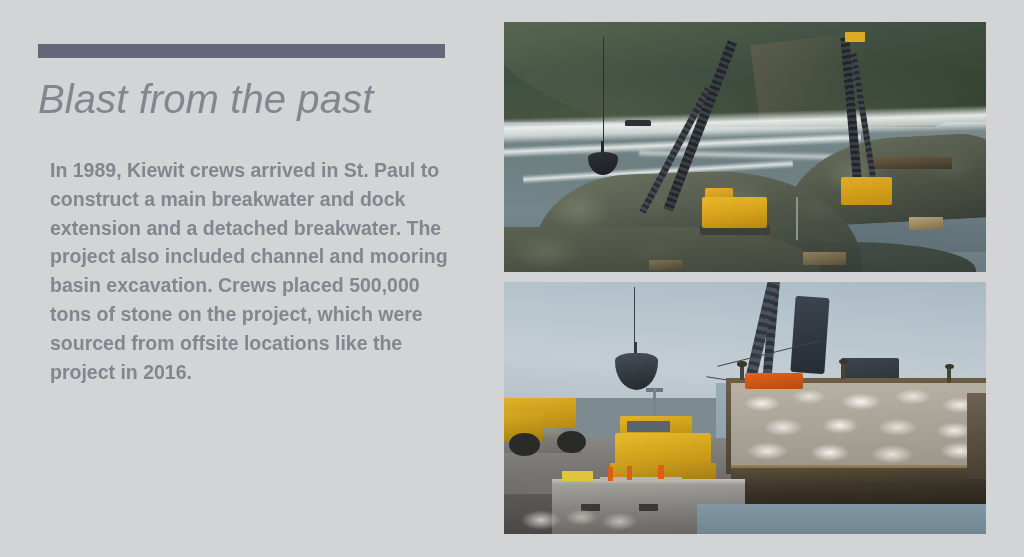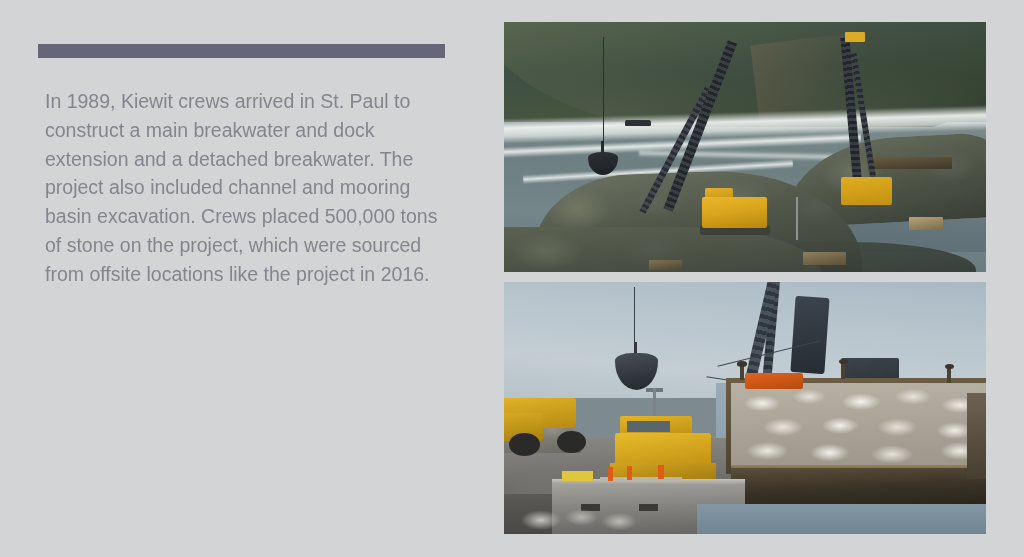--- a/index.html
+++ b/index.html
@@ -40,25 +40,25 @@
     font-size: 40px;
     font-style: italic;
     font-weight: 300;
     letter-spacing: 0.1px;
     color: #85858f;
     line-height: 1.15;
     white-space: nowrap;
   }
 
   .slide-body {
-    margin: 7px;
+    margin: 12px;
     padding-top: 22px;
     width: 408px;
     font-size: 19.5px;
-    font-weight: 400;
+    font-weight: 700;
     line-height: 28.8px;
     color: #85858f;
   }
 
   
   .photo {
     position: absolute;
     overflow: hidden;
     background: #7d8a90;
   }
@@ -464,20 +464,21 @@
 </style>
 </head>
 <body>
 
 <div class="slide">
 
   <div class="text-col">
 
     <div class="accent-bar"></div>
 
+    <h1 class="slide-title">Blast from the past</h1>
 
     <p class="slide-body">In 1989, Kiewit crews arrived in St. Paul to construct a main breakwater and dock extension and a detached breakwater. The project also included channel and mooring basin excavation. Crews placed 500,000 tons of stone on the project, which were sourced from offsite locations like the project in 2016.</p>
   </div>
 
   <div class="photo photo-top">
     <div class="ph-layer t-sky"></div>
     <div class="ph-layer t-headland"></div>
     <div class="ph-layer t-cliffmark"></div>
     <div class="ph-layer t-sea"></div>
     <div class="ph-layer t-surfband"></div>

